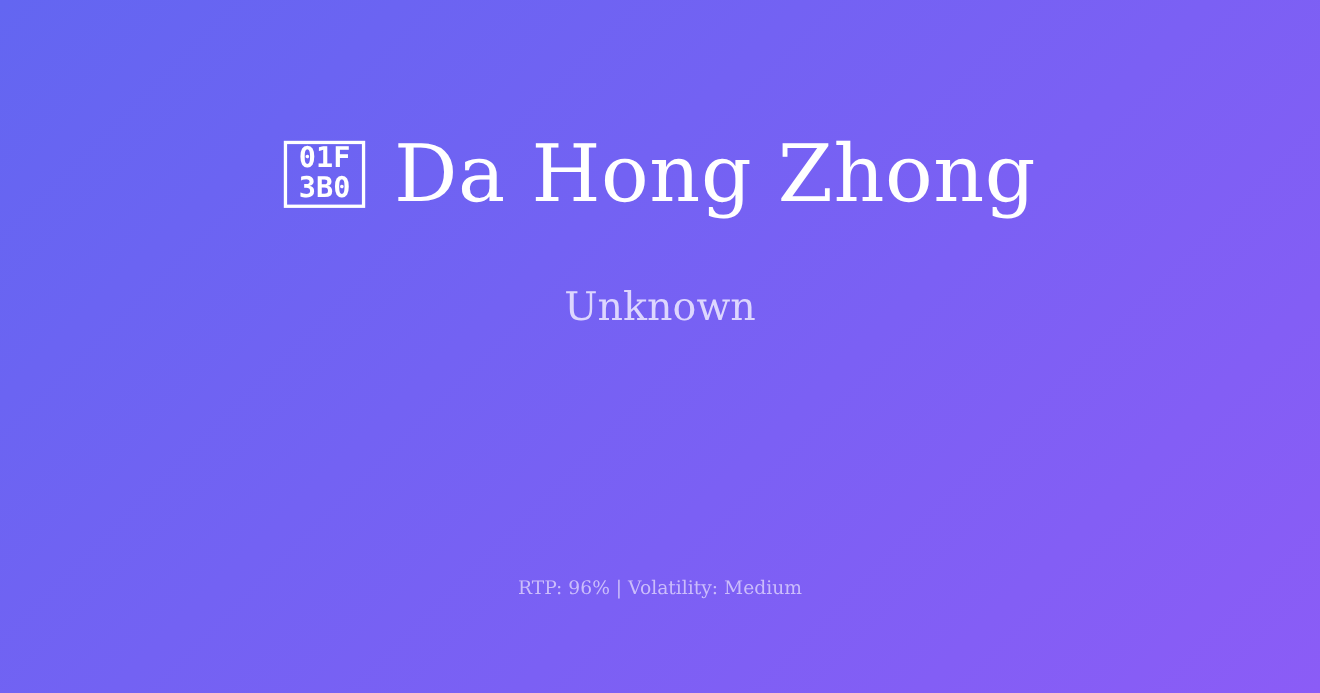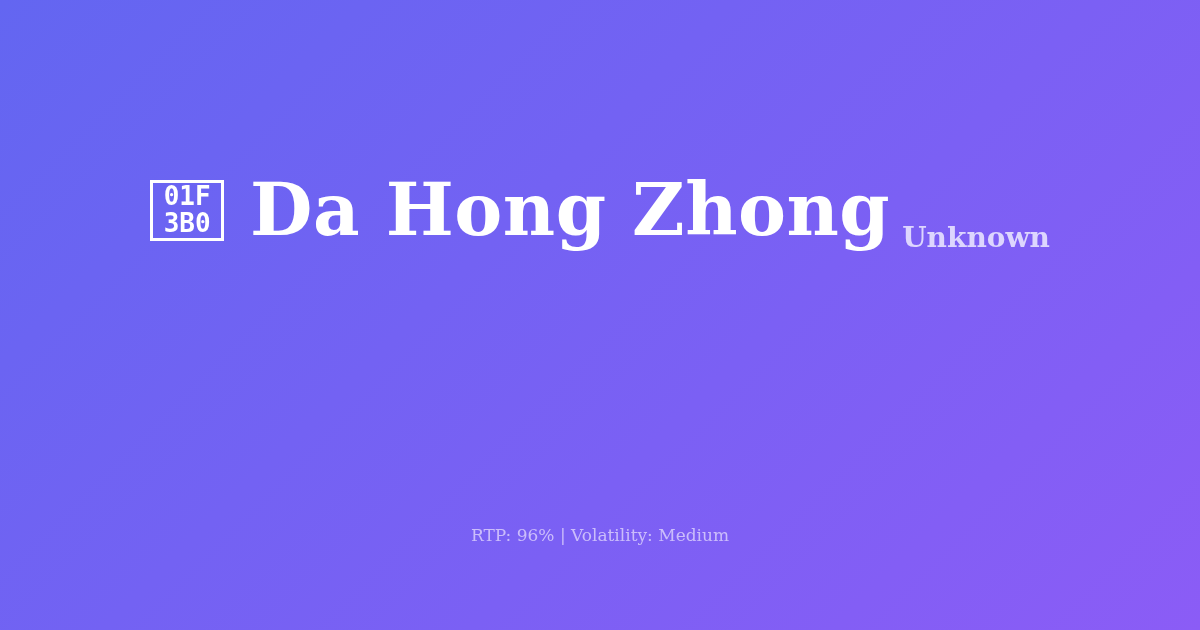--- a/index.html
+++ b/index.html
@@ -28,21 +28,21 @@
   }
 
   
   .title-row {
     position: absolute;
     top: 0;
     left: 0;
     right: 0;
     height: 420px;
     display: flex;
-    flex-direction: row;
+    flex-direction: column;
     align-items: center;
     justify-content: center;
     gap: 12px;
   }
 
   .headline {
     display: flex;
     flex-direction: row;
     align-items: center;
     justify-content: center;
@@ -71,32 +71,32 @@
     flex: 0 0 auto;
   }
   .tofu-row {
     display: block;
     height: 27px;
   }
 
   .game-title {
     font-family: "DejaVu Serif", "Liberation Serif", serif;
     font-size: 72px;
-    font-weight: 700;
+    font-weight: 400;
     color: #ffffff;
     line-height: 1;
     letter-spacing: 0.5px;
     margin: 0;
     padding: 0;
   }
 
   .provider {
     font-family: "DejaVu Serif", "Liberation Serif", serif;
-    font-size: 28px;
-    font-weight: 700;
+    font-size: 36px;
+    font-weight: 400;
     color: #ddd6fe;
     line-height: 1;
     margin: 0;
     padding: 0;
     margin-top: 56px;
   }
 
   .meta-line {
     position: absolute;
     left: 0;

